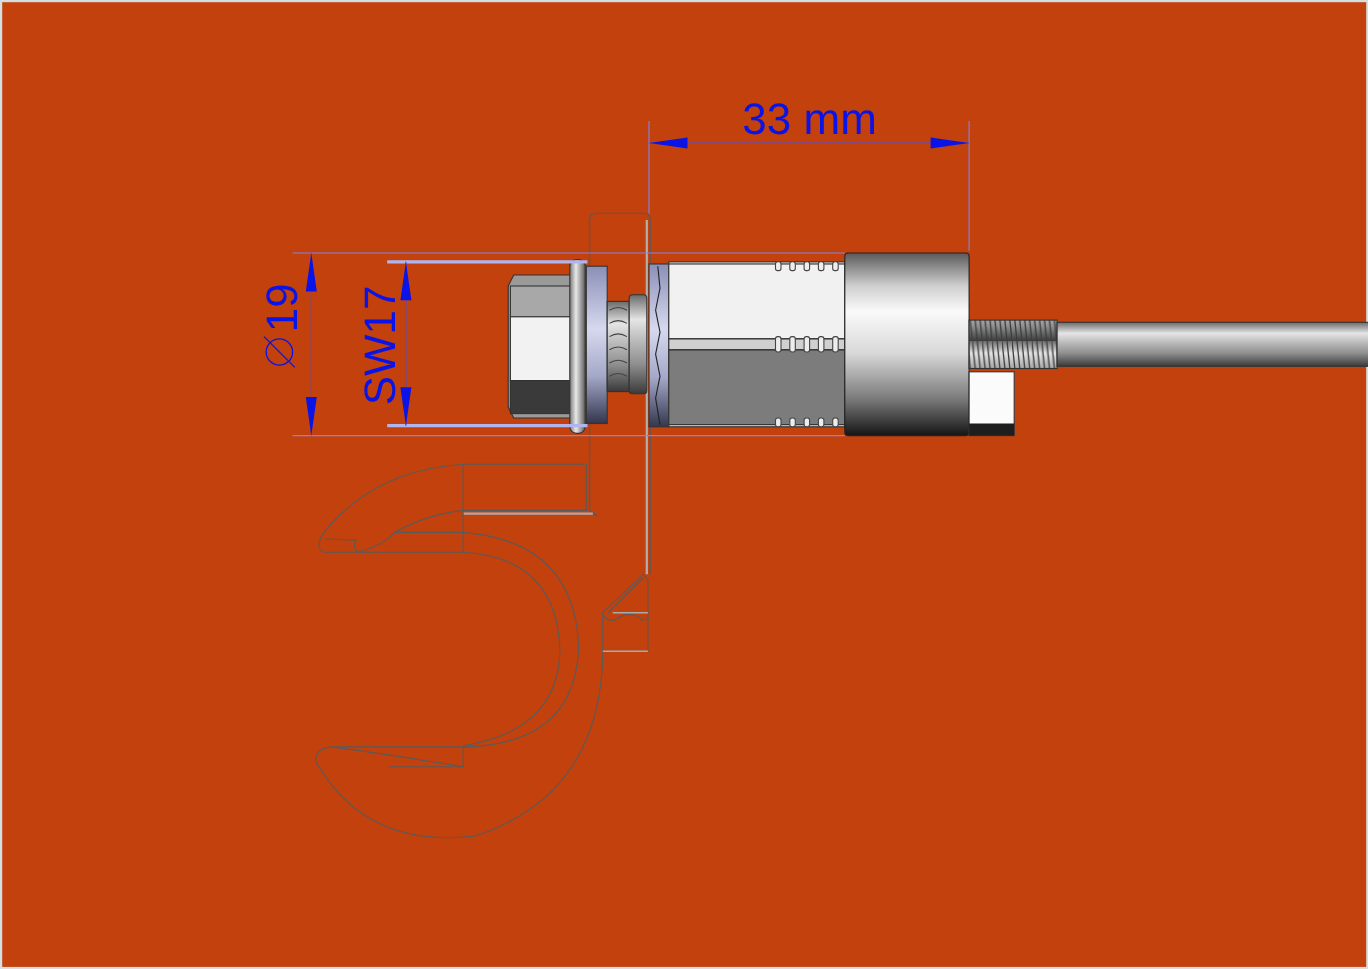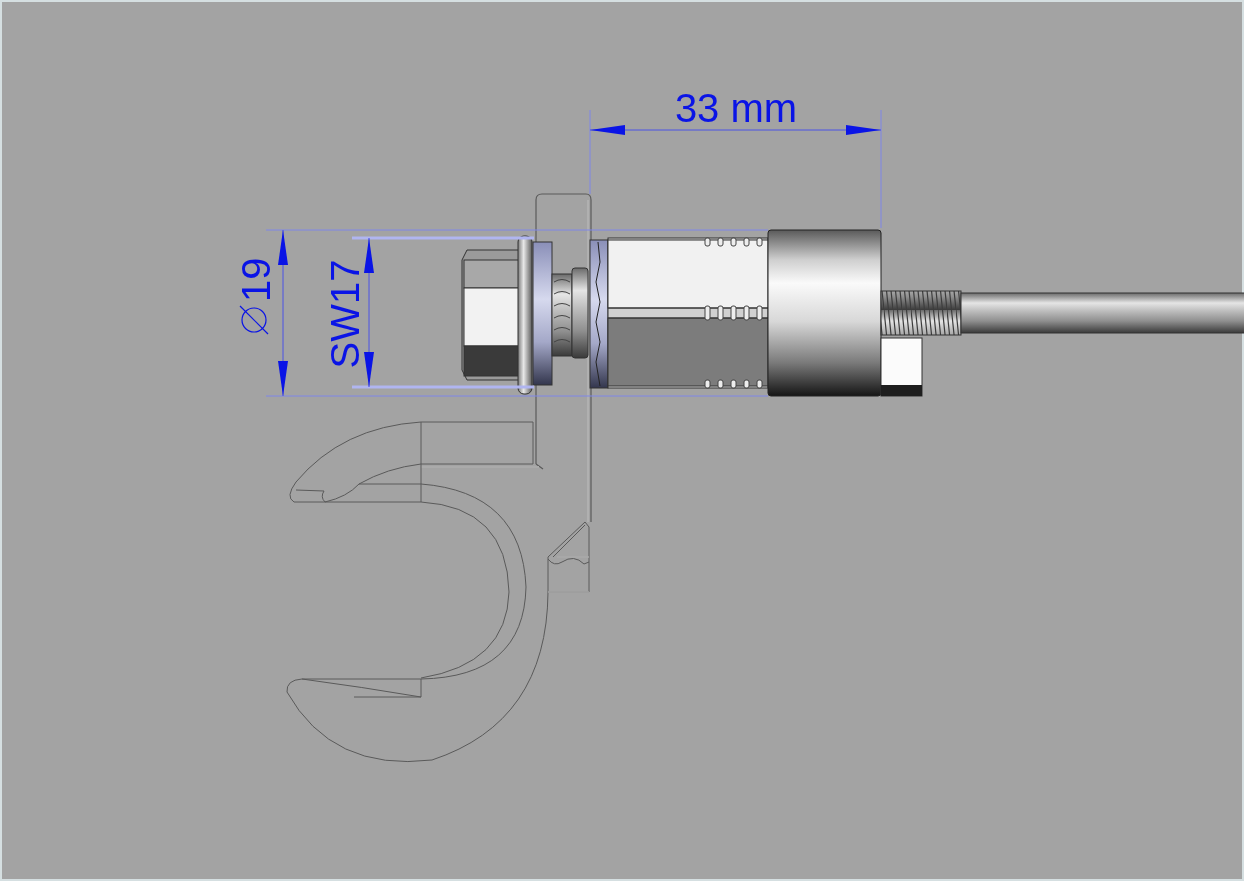--- a/index.html
+++ b/index.html
@@ -4,21 +4,21 @@
   <style>
     html, body { margin: 0; padding: 0; }
     body {
       width: 1244px; height: 881px; overflow: hidden;
       background: #d5dfe1;
       font-family: "Liberation Sans", sans-serif;
     }
     .canvas {
       position: absolute; left: 2px; top: 2px;
       width: 1240px; height: 877px;
-      background: #a3a3a3;
+      background: #c2410c;
     }
     svg { position: absolute; left: 0; top: 0; }
     .dimtext {
       font-family: "Liberation Sans", "DejaVu Sans", sans-serif;
       fill: #0a14e6;
       font-size: 40px;
     }
   </style>
 </head>
 <body>

